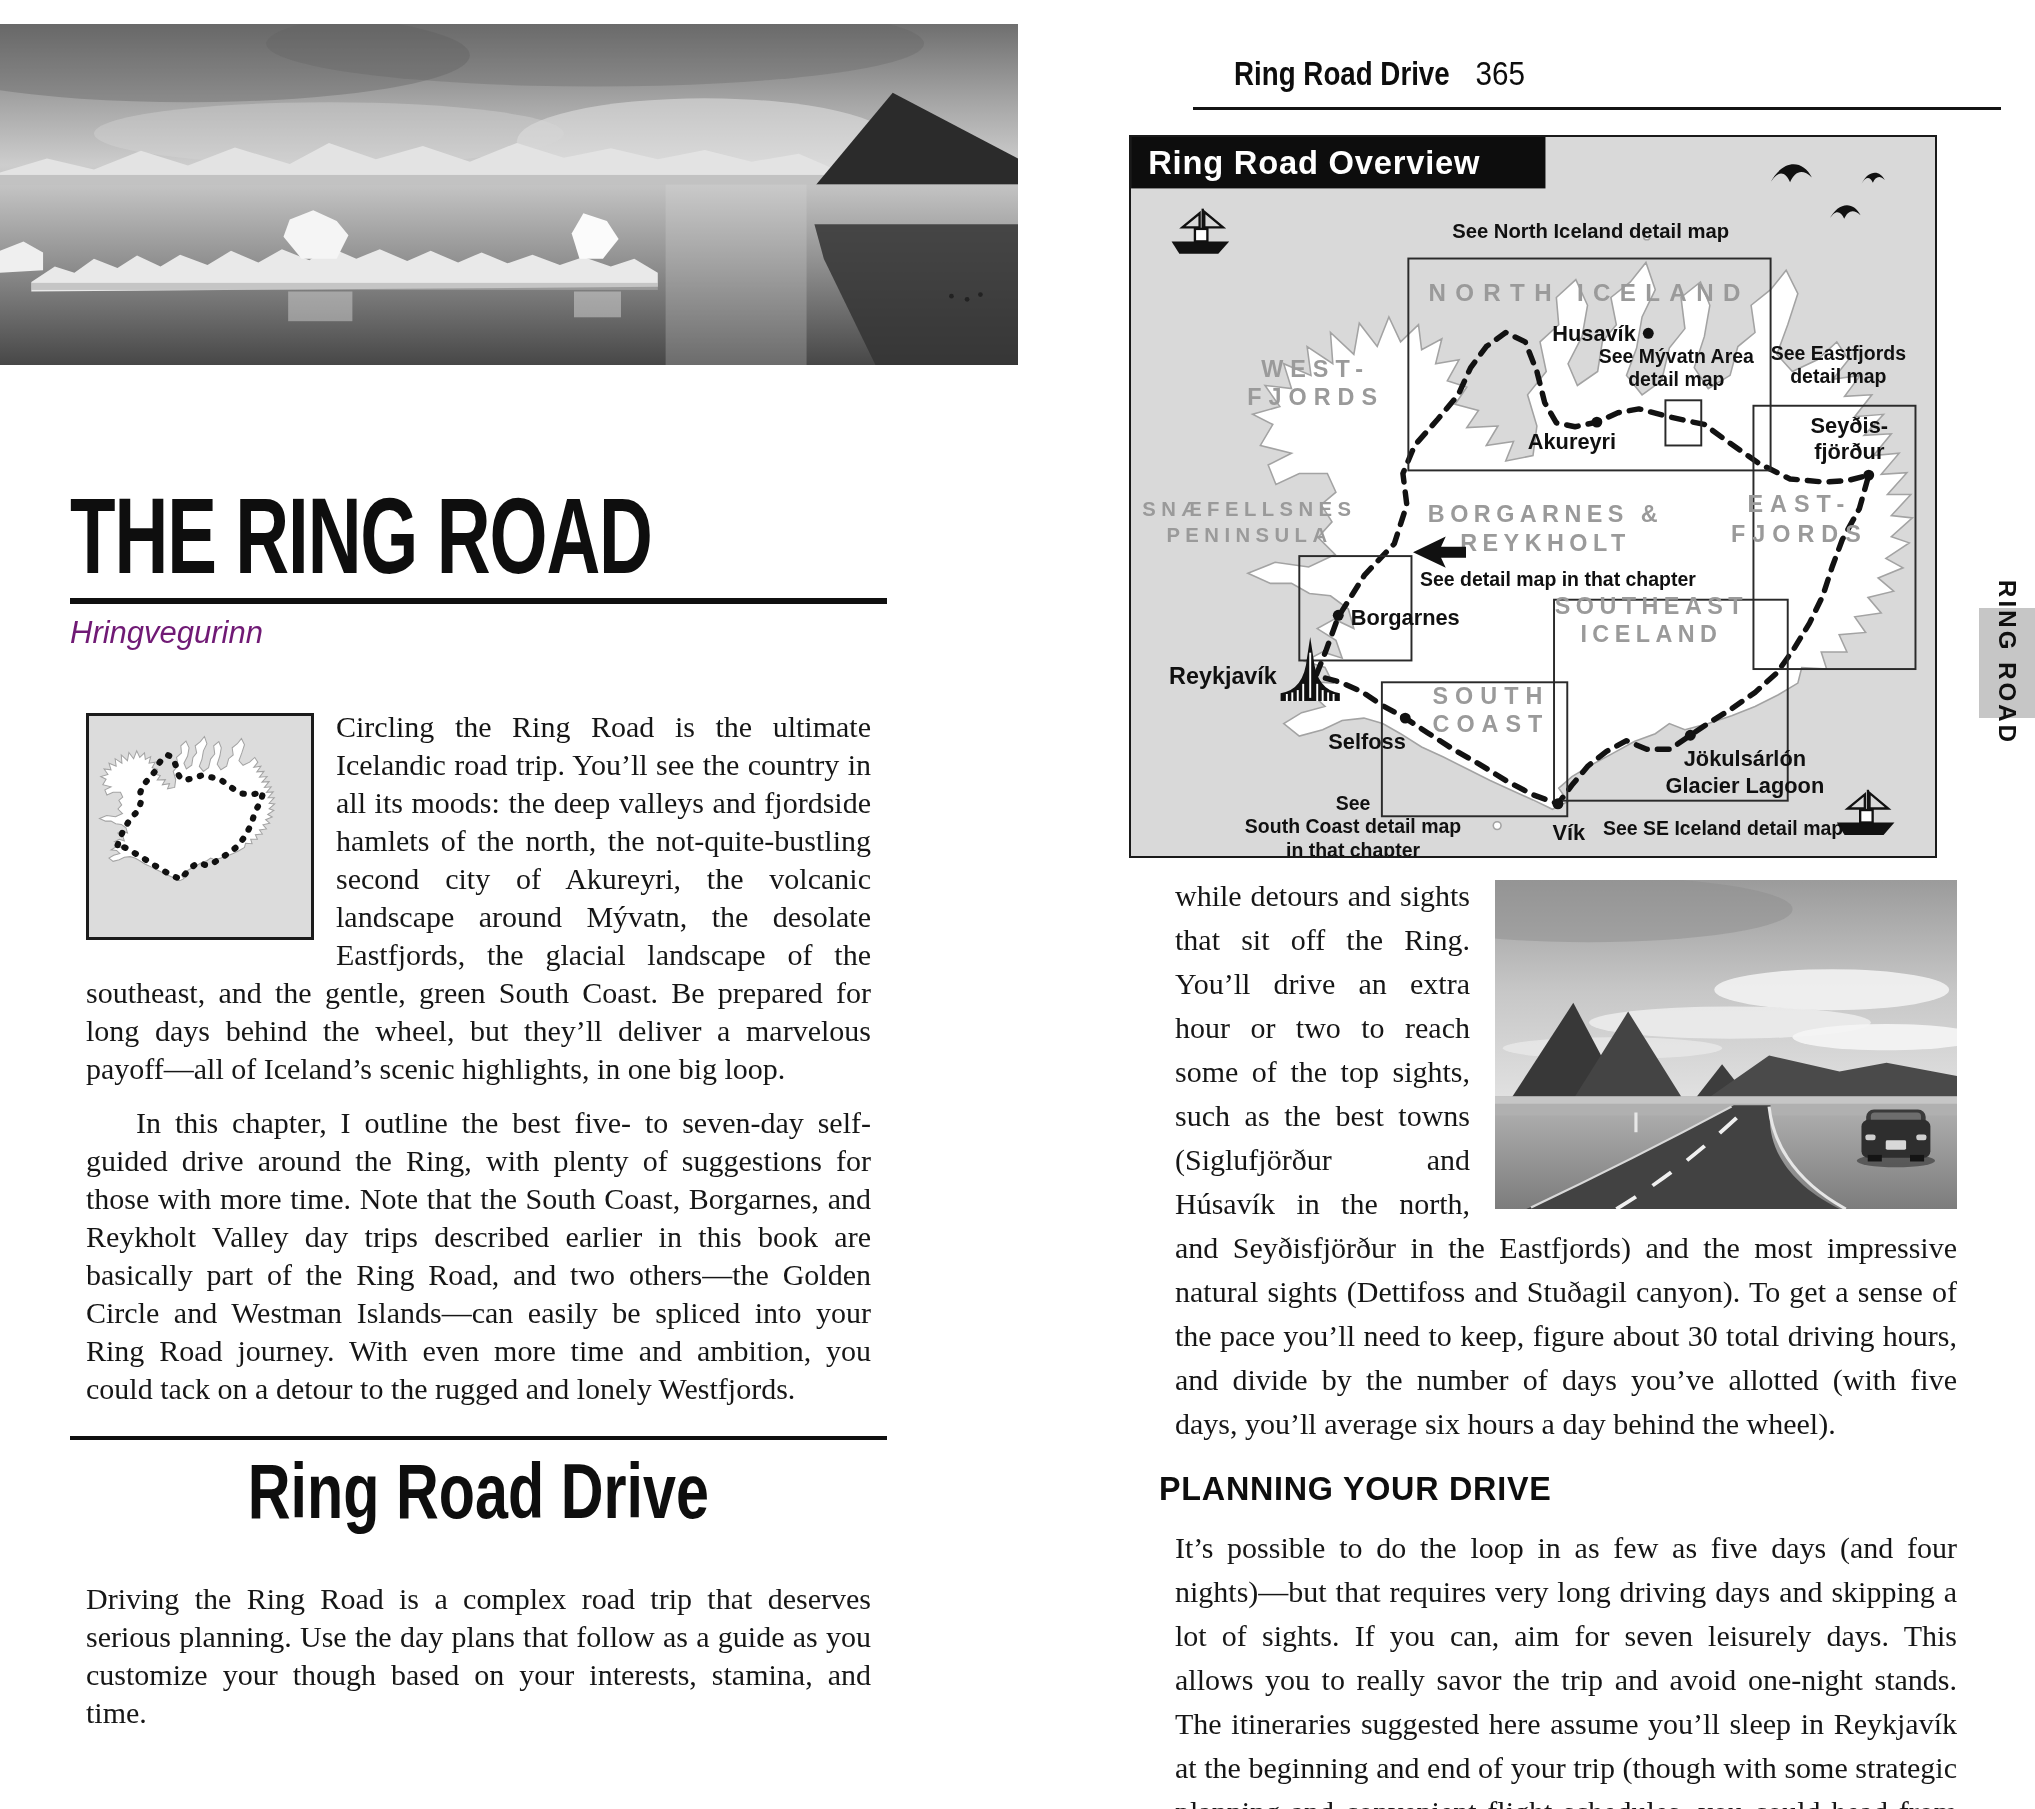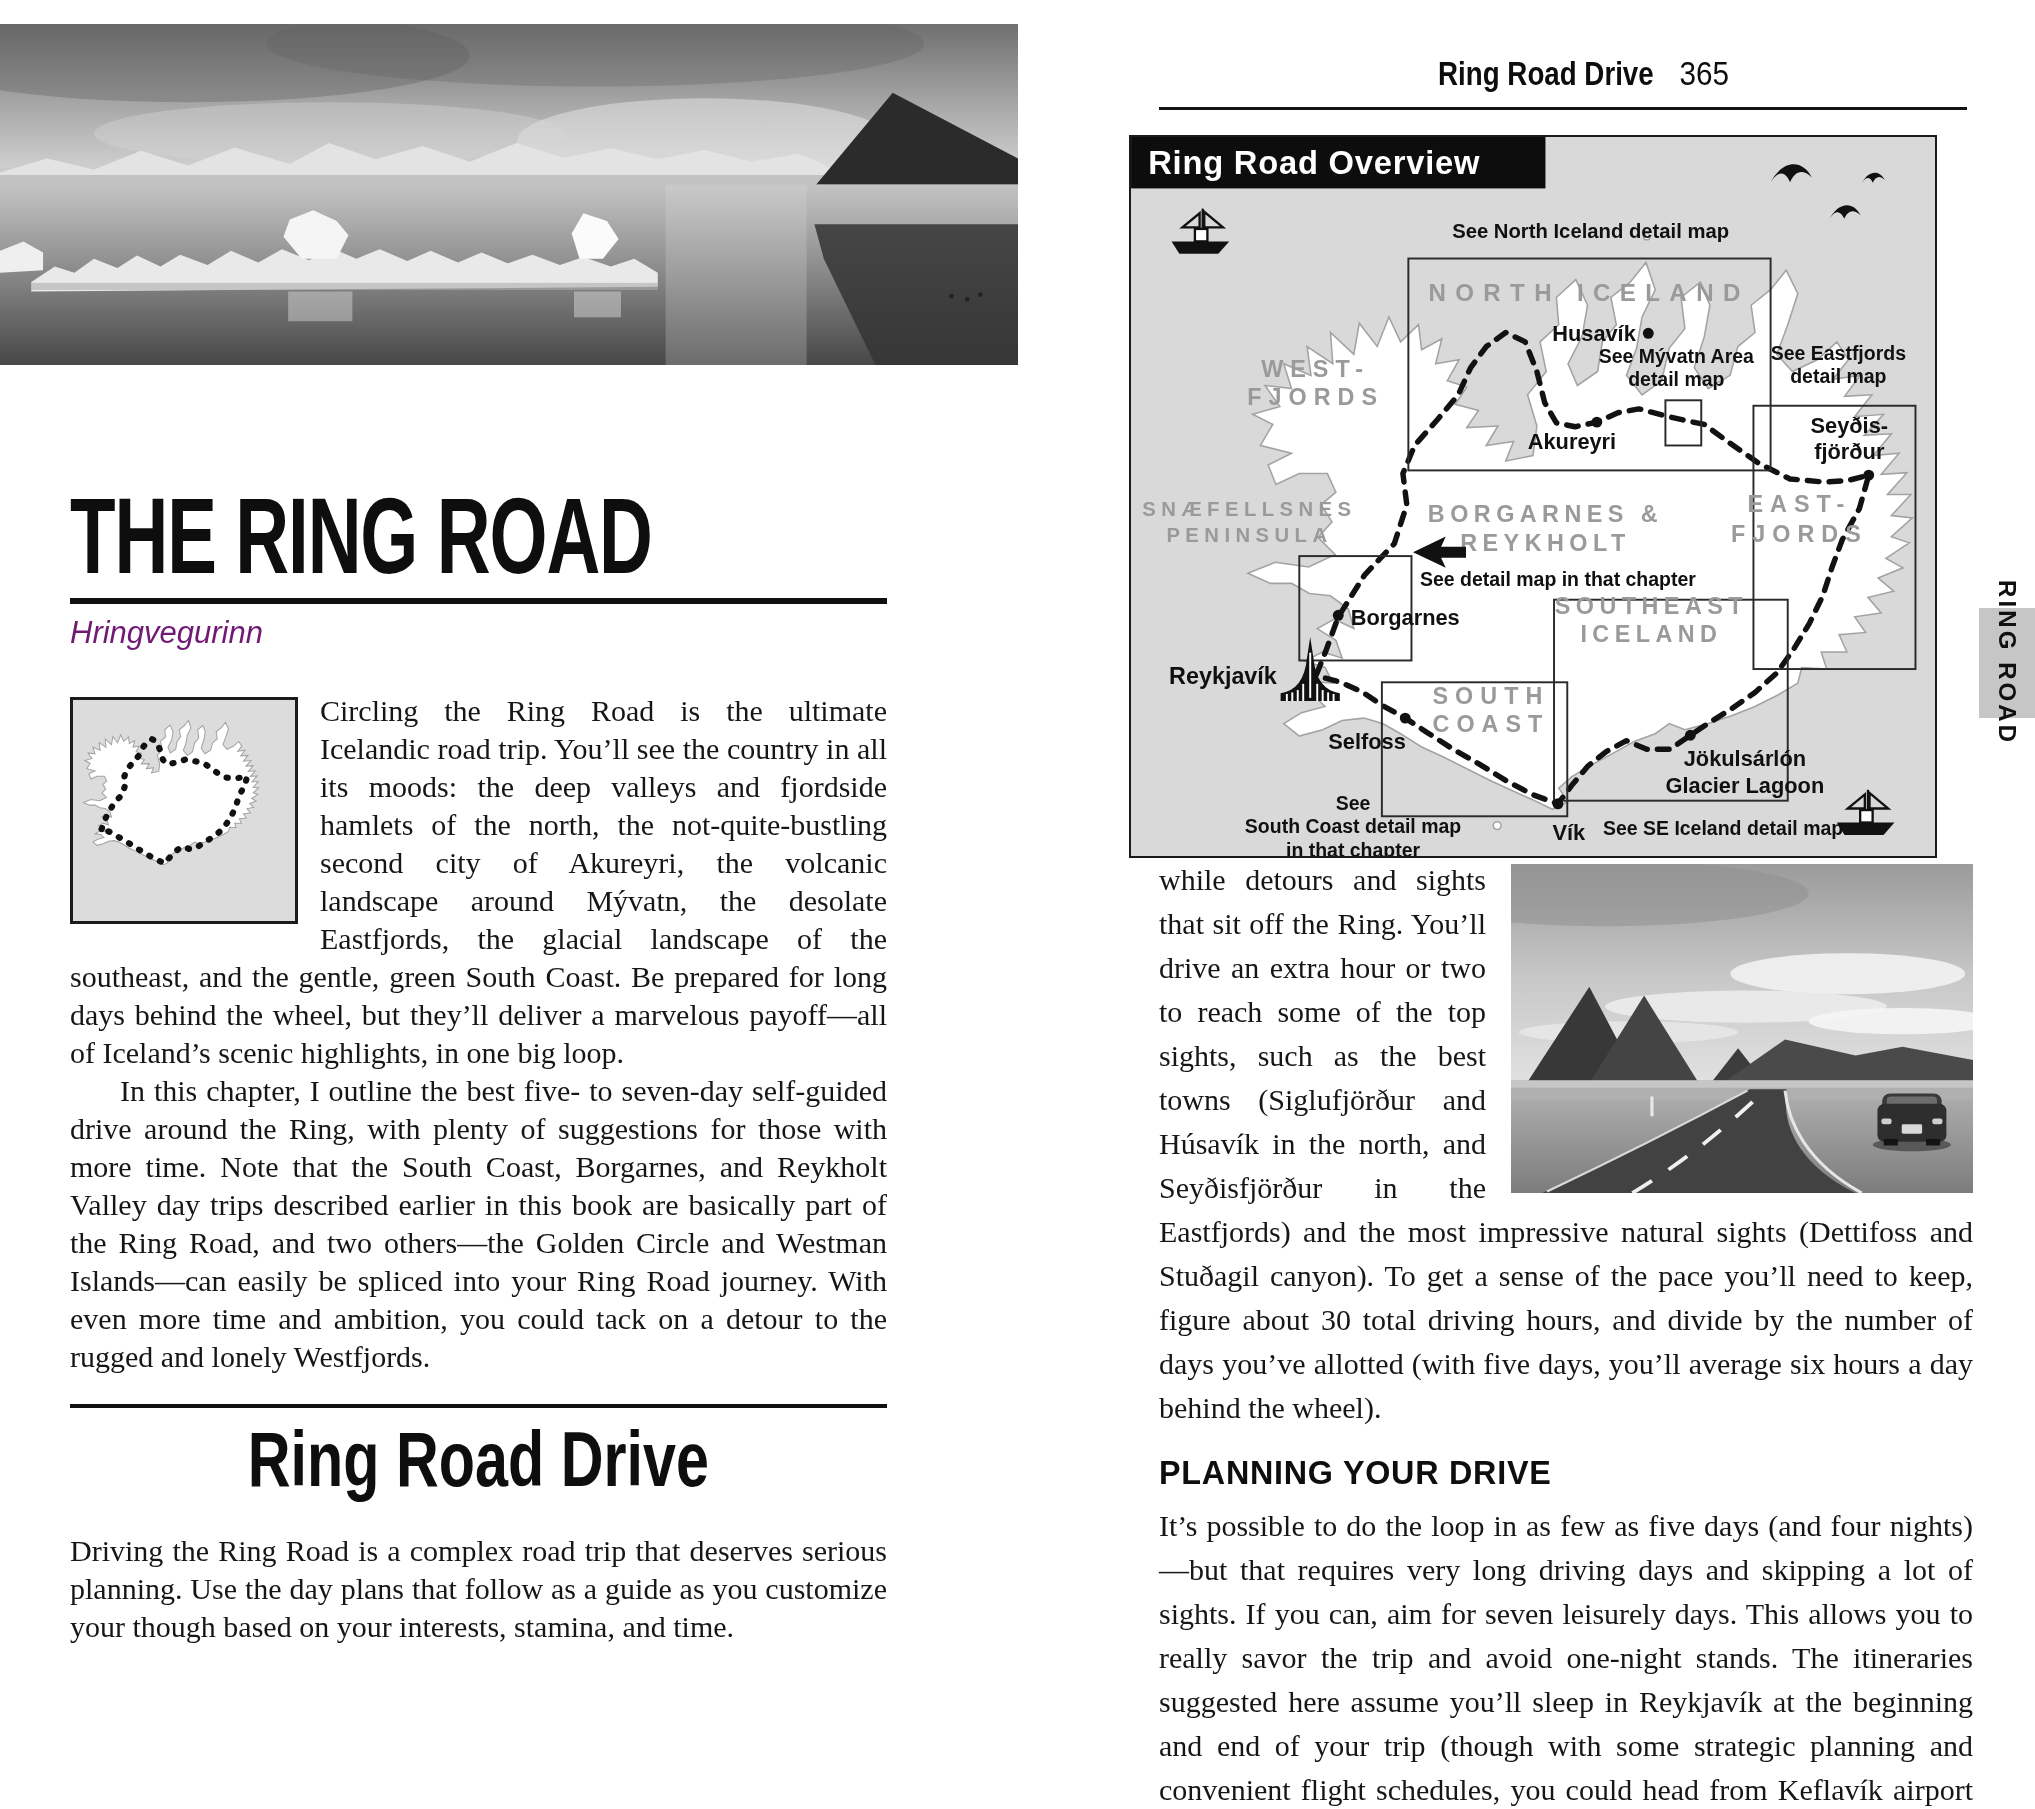--- a/index.html
+++ b/index.html
@@ -11,35 +11,35 @@
   .photo-top{left:0;top:23.5px;width:1018px;height:341px;}
   .title-block{left:70px;top:482px;width:817px;}
   h1.chapter{margin:0;font-family:"Liberation Sans",sans-serif;font-weight:700;
     font-size:108px;line-height:1.0;letter-spacing:-1.6px;color:#0e0e0e;
     transform:scaleX(.69);transform-origin:left bottom;white-space:nowrap;}
   .rule-thick{height:6.3px;background:#101010;margin-top:7.8px;}
   .subtitle{font-family:"Liberation Sans",sans-serif;font-style:italic;
     font-size:31px;color:#701a75;margin-top:11px;}
 
   .left-body{left:70px;top:692px;width:817px;font-size:30px;line-height:38px;}
-  .para{margin:0;text-align:justify;}
+  .para{margin:16px;text-align:justify;}
   .indent{text-indent:50px;}
   .inset-float{float:left;width:228px;height:227px;margin:4.7px 22px 11px 0;
     background:#dcdcdc;border:3.1px solid #1b1b1b;box-sizing:border-box;}
   .inset-float svg{display:block;width:100%;height:100%;}
   .section-rule{height:3.9px;background:#101010;margin-top:28px;}
   h2.section{margin:12.5px 0 0 0;text-align:center;}
   h2.section span{display:inline-block;font-family:"Liberation Sans",sans-serif;
     font-weight:700;font-size:78px;line-height:1.0;color:#0e0e0e;
     transform:scaleX(.76);transform-origin:center bottom;white-space:nowrap;}
   .gap-after-head{height:34px;}
 
   
-  .page-head{left:1159px;top:55px;width:808px;border-bottom:3.1px solid #141414;
-    padding-bottom:14px;text-align:center;font-family:"Liberation Sans",sans-serif;}
+  .page-head{left:1193px;top:55px;width:808px;border-bottom:3.1px solid #141414;
+    padding-bottom:14px;text-align:left;font-family:"Liberation Sans",sans-serif;}
   .page-head .ht{display:inline-block;font-weight:700;font-size:33px;
     transform:scaleX(.84);transform-origin:right bottom;color:#0d0d0d;}
   .page-head .pn{display:inline-block;font-weight:400;font-size:33px;
     margin-left:20.4px;color:#0d0d0d;transform:scaleX(.9);transform-origin:right bottom;}
 
   .map-box{left:1129px;top:135px;width:808px;height:723px;
     border:2.3px solid #1a1a1a;box-sizing:border-box;background:#d9d9d9;}
   .map-box svg{display:block;width:100%;height:100%;}
 
   .right-body{left:1159px;top:858px;width:814px;font-size:30px;line-height:44px;}

